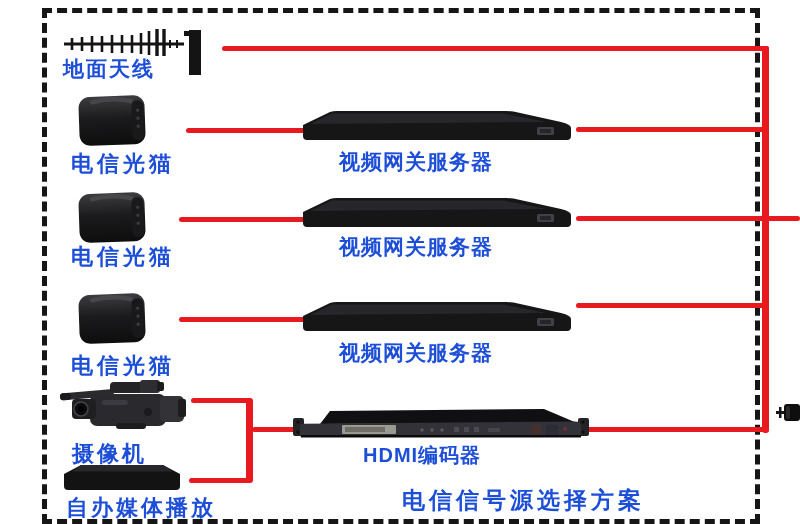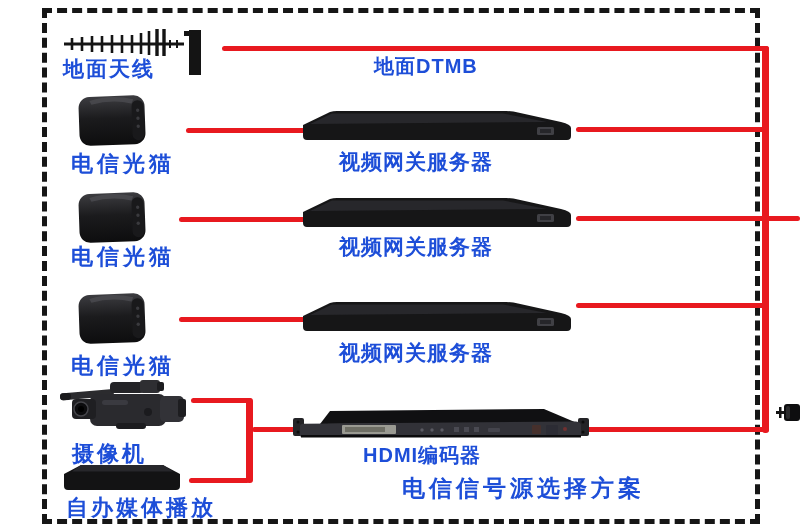--- a/index.html
+++ b/index.html
@@ -18,21 +18,21 @@
   .lbl-dtmb         {left:374px; top:53px;  font-size:20px; letter-spacing:1px;}
   .lbl-modem-1      {left:71px;  top:149px; font-size:22px; letter-spacing:4px;}
   .lbl-modem-2      {left:71px;  top:242px; font-size:22px; letter-spacing:4px;}
   .lbl-modem-3      {left:71px;  top:351px; font-size:22px; letter-spacing:4px;}
   .lbl-server-1     {left:339px; top:148px; font-size:21px; letter-spacing:1px;}
   .lbl-server-2     {left:339px; top:233px; font-size:21px; letter-spacing:1px;}
   .lbl-server-3     {left:339px; top:339px; font-size:21px; letter-spacing:1px;}
   .lbl-camera       {left:72px;  top:439px; font-size:22px; letter-spacing:3px;text-align:right;}
   .lbl-media        {left:66px;  top:493px; font-size:22px; letter-spacing:3px;text-align:center;}
   .lbl-encoder      {left:363px; top:442px; font-size:20px; letter-spacing:1px;}
-  .lbl-title        {left:402px; top:473px; font-size:23px; letter-spacing:4px;font-family:Liberation Serif, serif;}
+  .lbl-title        {left:402px; top:485px; font-size:23px; letter-spacing:4px;font-family:Liberation Serif, serif;}
   .dev{position:absolute;}
 </style>
 </head>
 <body>
 
 <div class="stage">
 
   <div class="dashed-border"></div>
 
   <div class="rl" style="left:222px;top:46px;width:547px;height:5px"></div>
@@ -176,21 +176,20 @@
   </svg>
 
   <svg class="dev" style="left:776px;top:402px" width="24" height="21" viewBox="0 0 24 21">
     <rect x="0" y="9" width="9" height="3" fill="#151515"></rect>
     <rect x="3" y="5" width="2.5" height="11" fill="#151515"></rect>
     <rect x="8" y="2" width="16" height="17" rx="3" fill="#0e0e0f"></rect>
     <rect x="10" y="4" width="4" height="13" rx="2" fill="#2a2a2c"></rect>
   </svg>
 
   <div class="lbl lbl-antenna">地面天线</div>
-  <div class="lbl lbl-dtmb">地面DTMB</div>
 
   <div class="lbl lbl-modem-1">电信光猫</div>
   <div class="lbl lbl-modem-2">电信光猫</div>
   <div class="lbl lbl-modem-3">电信光猫</div>
 
   <div class="lbl lbl-server-1">视频网关服务器</div>
   <div class="lbl lbl-server-2">视频网关服务器</div>
   <div class="lbl lbl-server-3">视频网关服务器</div>
 
   <div class="lbl lbl-camera">摄像机</div>

